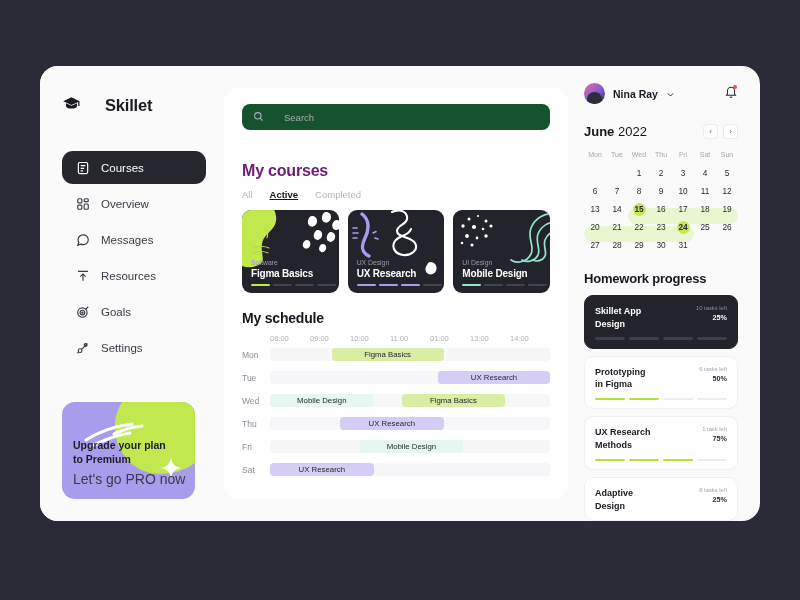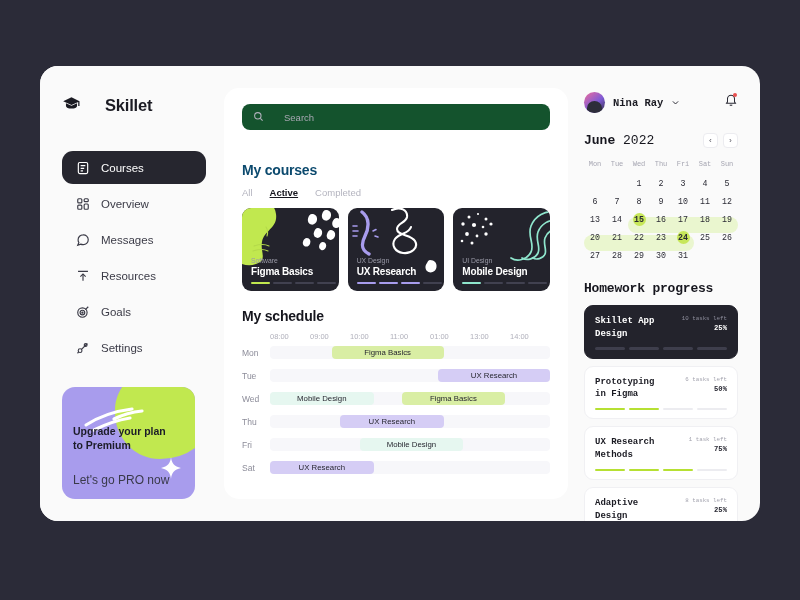--- a/index.html
+++ b/index.html
@@ -31,44 +31,44 @@
     padding: 9px 13px; border-radius: 11px;
     font-size: 11.5px; color: #3b3b47; cursor: pointer;
   }
   .nav-item .ico { width: 15px; height: 15px; display:flex; align-items:center; justify-content:center; flex:0 0 15px; }
   .nav-item.active { background: #26262f; color: #ffffff; }
   .nav-item.active .ico svg { stroke: #ffffff; }
 
   
   .promo {
     position: absolute; left: 22px; bottom: 22px;
-    width: 133px; height: 112px;
+    width: 133px; height: 97px;
     border-radius: 13px; background: #a89ced;
     overflow: hidden;
   }
   .promo-blob { position: absolute; right: -16px; top: -20px; width: 96px; height: 92px;
     background: #c1e84f; border-radius: 50% 42% 55% 48% / 48% 55% 45% 52%; }
   .promo-txt { position: absolute; left: 11px; bottom: 12px; z-index: 3; }
   .promo-title { font-size: 10.5px; font-weight: 700; color: #1c1c28; line-height: 1.32; }
-  .promo-sub { font-size: 12px; color: #3a3a4a; margin-top: 20px; }
+  .promo-sub { font-size: 14px; color: #3a3a4a; margin-top: 4px; }
 
   
   .main {
     width: 344px; flex: 0 0 344px;
     background: #ffffff; border-radius: 15px;
     margin: 22px 0 22px 0;
     padding: 16px 18px 0 18px;
     position: relative; overflow: hidden;
   }
   .search {
     height: 26px; background: #14532d; border-radius: 8px;
     display: flex; align-items: center; gap: 20px; padding: 0 11px; margin-bottom: 18px;
   }
   .search-ph { font-size: 9.5px; color: #a8a8b3; }
-  .sec-title { font-size: 14px; font-weight: 700; color: #0c4a6e; letter-spacing: -0.2px; margin-top: 32px; }
+  .sec-title { font-size: 16px; font-weight: 700; color: #701a75; letter-spacing: -0.2px; margin-top: 32px; }
   .tabs { display: flex; gap: 17px; margin: 9px 0 10px; }
   .tab { font-size: 9.5px; color: #b4b4bf; cursor: pointer; }
   .tab.active { color: #16161e; font-weight: 700; text-decoration: underline; }
 
   .cards { display: flex; gap: 9px; }
   .card {
     width: 99px; height: 83px; border-radius: 9px;
     background: #23232c; position: relative; overflow: hidden; cursor: pointer;
   }
   .card-art { position: absolute; inset: 0; }
@@ -86,21 +86,21 @@
   .day { width: 28px; flex: 0 0 28px; font-size: 8.5px; color: #8c8c99; }
   .track { position: relative; flex: 1; height: 13px; background: #f7f7fa; border-radius: 4px; }
   .ev { position: absolute; top: 0; height: 13px; border-radius: 4px;
         font-size: 7.8px; display: flex; align-items: center; justify-content: center;
         color: #26262f; cursor: pointer; }
   .ev.green { background: #d9eea4; }
   .ev.purple { background: #d5cdf5; }
   .ev.mint { background: #e6f7f0; }
 
   
-  .right { width: 192px; flex: 0 0 192px; padding: 26px 22px 0 16px; font-family: Liberation Mono, monospace; }
+  .right { width: 192px; flex: 0 0 192px; padding: 17px 22px 0 16px; }
   .user { display: flex; align-items: center; gap: 8px; margin-bottom: 20px; }
   .avatar { width: 21px; height: 21px; border-radius: 50%;
     background: linear-gradient(140deg,#f06d9c,#7f5bd6 55%,#2f2f3e);
     position: relative; overflow: hidden; flex: 0 0 21px; }
   .avatar::after { content:''; position:absolute; left:3px; top:9px; width:15px; height:14px;
     background:#2d2d3a; border-radius:50% 50% 40% 40%; }
   .uname { font-size: 10.5px; font-weight: 700; color: #1b1b23; }
   .bell { margin-left: auto; position: relative; cursor: pointer; }
   .bell-dot { position:absolute; right:1px; top:0px; width:4px; height:4px; border-radius:50%; background:#e8504f; }
 

